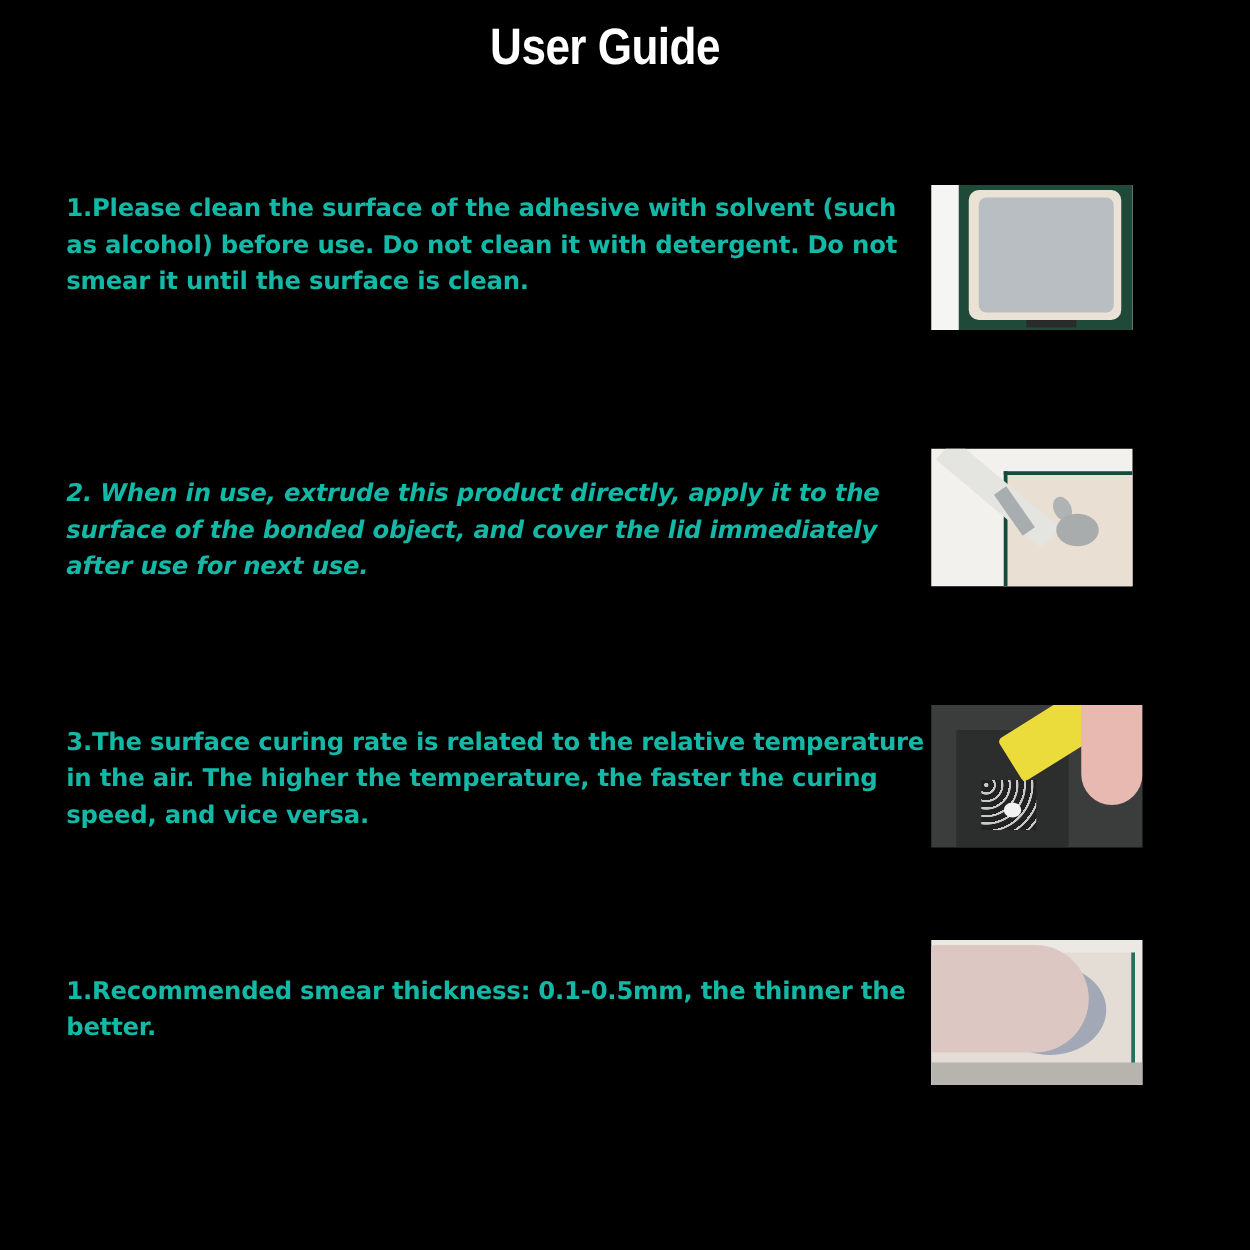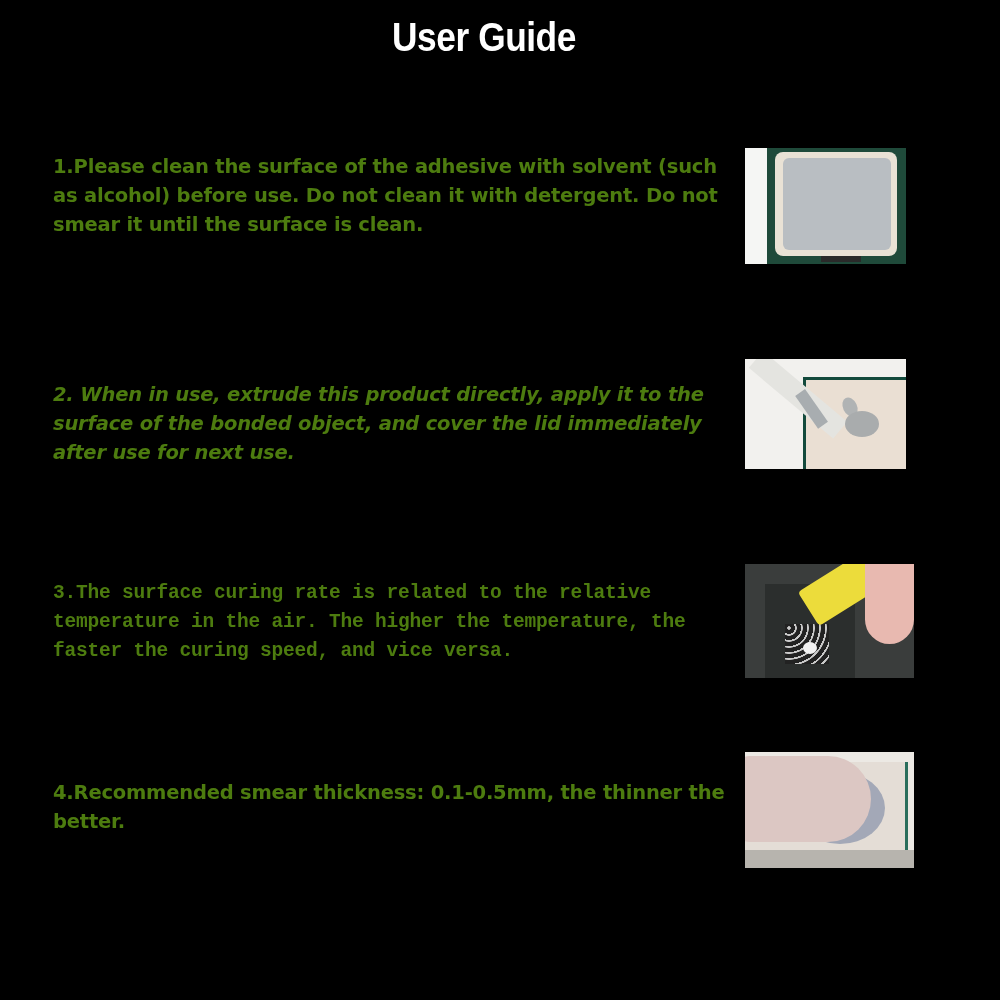--- a/index.html
+++ b/index.html
@@ -9,21 +9,21 @@
   }
   .title {
     position: absolute; left: 0; top: 14px; width: 968px; text-align: center;
     font-family: "Liberation Sans", sans-serif; font-weight: 700; font-size: 41px;
     letter-spacing: -0.5px; transform: scaleX(0.86); transform-origin: 50% 0;
     color: #ffffff;
   }
   .step {
     position: absolute; left: 53px; width: 690px;
     font-family: "DejaVu Sans", sans-serif; font-weight: 700; font-size: 19.5px;
-    line-height: 29px; color: #4d7c0f; letter-spacing: -0.2px;
+    line-height: 29px; color: #14b8a6; letter-spacing: -0.2px;
   }
   .thumb {
     position: absolute; overflow: hidden; background: #f4f4f2;
   }
   
   .img1 { left: 745px; top: 148px; width: 161px; height: 116px; background: #f5f6f4; }
   .img1 .pcb { position: absolute; left: 22px; top: 0; width: 139px; height: 116px; background: #1f4a3a; }
   .img1 .ihs { position: absolute; left: 30px; top: 4px; width: 122px; height: 104px; background: #e9e2d5; border-radius: 8px; }
   .img1 .paste { position: absolute; left: 38px; top: 10px; width: 108px; height: 92px; background: #b9bec2; border-radius: 6px; }
   .img1 .label { position: absolute; left: 76px; top: 108px; width: 40px; height: 6px; background: #2a2a2a; }
@@ -63,28 +63,28 @@
 
 <div class="step" style="top:380px;font-style:italic;">2. When in use, extrude this product directly, apply it to the surface of the bonded object, and cover the lid immediately after use for next use.</div>
 <div class="thumb img2" title="Syringe nozzle extruding grey adhesive onto a heatsink plate">
   <div class="plate"></div>
   <div class="syr"></div>
   <div class="nozzle"></div>
   <div class="blob2"></div>
   <div class="blob"></div>
 </div>
 
-<div class="step" style="top:579px;font-family:Liberation Mono, monospace;">3.The surface curing rate is related to the relative temperature in the air. The higher the temperature, the faster the curing speed, and vice versa.</div>
+<div class="step" style="top:579px;">3.The surface curing rate is related to the relative temperature in the air. The higher the temperature, the faster the curing speed, and vice versa.</div>
 <div class="thumb img3" title="Yellow heatsink adhesive tube applied to a phone circuit board">
   <div class="board"></div>
   <div class="chip"></div>
   <div class="tube"></div>
   <div class="finger"></div>
   <div class="dot"></div>
 </div>
 
-<div class="step" style="top:778px;">4.Recommended smear thickness: 0.1-0.5mm, the thinner the better.</div>
+<div class="step" style="top:778px;">1.Recommended smear thickness: 0.1-0.5mm, the thinner the better.</div>
 <div class="thumb img4" title="Finger spreading thin layer of grey adhesive">
   <div class="plate"></div>
   <div class="paste"></div>
   <div class="finger"></div>
   <div class="edge"></div>
 </div>
 
 </body></html>

